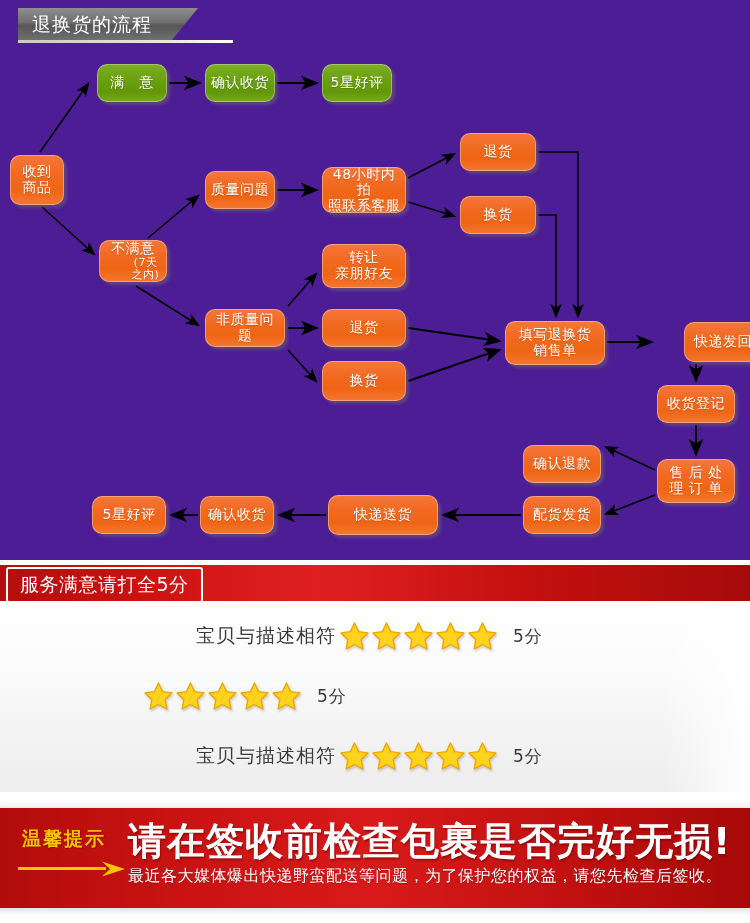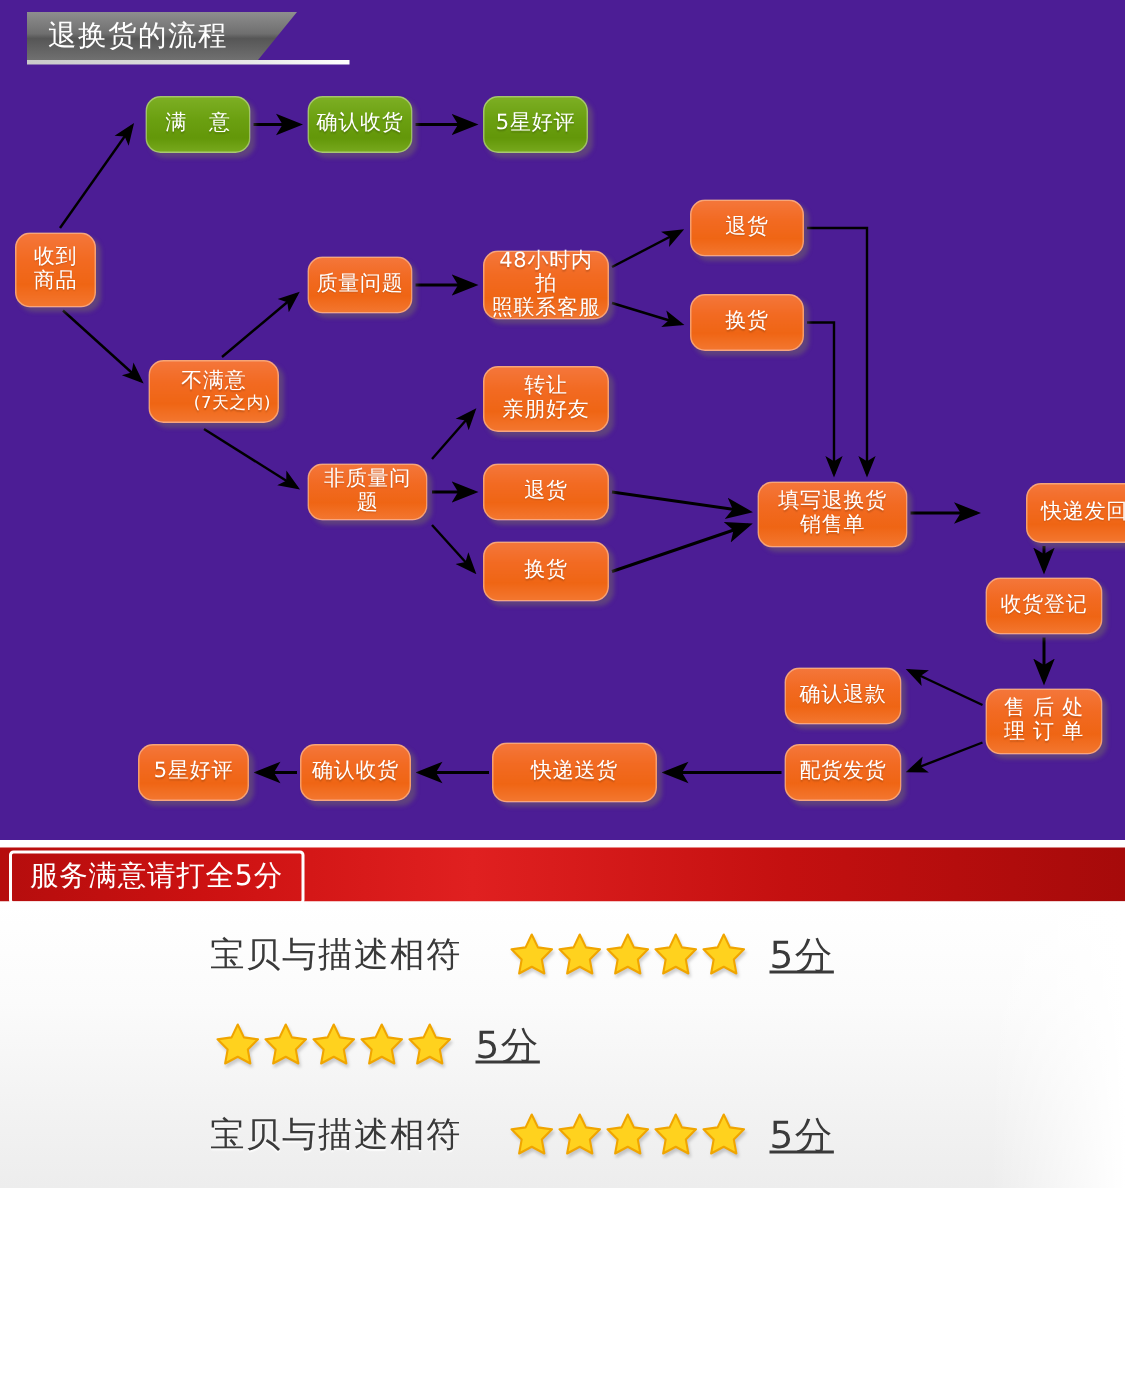--- a/index.html
+++ b/index.html
@@ -49,21 +49,21 @@
     background:linear-gradient(to bottom,#f4763a 0%,#f26a22 35%,#ef6514 70%,#f3762f 100%);
   }
   .node.green{
     background:linear-gradient(to bottom,#7cae23 0%,#6ba011 40%,#639709 75%,#76a81c 100%);
   }
   .node .sub{font-size:11px;display:block;margin-left:25px;}
 
   svg.wires{position:absolute;left:0;top:0;width:750px;height:560px;pointer-events:none;}
 
   
-  .rating-section{position:absolute;left:0;top:560px;width:750px;height:232px;}
+  .rating-section{position:absolute;left:0;top:560px;width:750px;height:232px;text-align:right;}
   .red-bar{
     position:absolute;left:0;top:5px;width:750px;height:36px;
     background:linear-gradient(to right,#b50d0d 0%,#cc1111 18%,#e02020 42%,#c41010 70%,#a60a0a 100%);
     box-shadow:0 2px 3px rgba(0,0,0,.2);
   }
   .red-bar-label{
     position:absolute;left:6px;top:2px;height:32px;
     border:2px solid #ffffff;border-radius:3px;
     color:#ffffff;font-size:19px;line-height:30px;
     padding:0 12px;white-space:nowrap;letter-spacing:.5px;
@@ -74,26 +74,26 @@
     background:linear-gradient(to bottom,#ffffff 0%,#fbfbfb 35%,#f2f2f2 75%,#ededed 100%);
   }
   .rating-body:after{
     content:"";position:absolute;right:0;top:0;width:90px;height:100%;
     background:linear-gradient(to right,rgba(255,255,255,0),#ffffff);
   }
   .rate-row{
     position:absolute;display:flex;align-items:center;left:140px;width:500px;height:46px;
   }
   .rate-row .label{
-    font-size:23px;color:#3a3a3a;letter-spacing:1px;white-space:nowrap;width:196px;
+    font-size:19px;color:#3a3a3a;letter-spacing:1px;white-space:nowrap;width:196px;
     text-shadow:0 1px 1px rgba(255,255,255,.9);
   }
   .stars{display:flex;gap:3px;margin:0 16px 0 4px;}
   .star{width:29px;height:29px;display:block;filter:drop-shadow(1px 2px 1px rgba(0,0,0,.18));}
-  .rate-row .score{font-size:25px;color:#3a3a3a;letter-spacing:1px;text-decoration:underline;}
+  .rate-row .score{font-size:17px;color:#3a3a3a;letter-spacing:1px;}
 
   
   .notice-section{position:absolute;left:0;top:800px;width:750px;height:123px;background:#fff;}
   .notice-bar{
     position:absolute;left:0;top:8px;width:750px;height:100px;
     background:linear-gradient(to right,#b20c0c 0%,#c91212 22%,#d81a1a 50%,#c01010 78%,#a80909 100%);
     box-shadow:0 3px 5px rgba(0,0,0,.18);
     overflow:hidden;
   }
   .notice-badge{
@@ -199,21 +199,21 @@
         </div>
         <div class="node green" style="left: 205px; top: 64px; width: 70px; height: 38px;">
           <div><span>确认收货</span></div>
         </div>
         <div class="node green" style="left: 322px; top: 64px; width: 70px; height: 38px;">
           <div><span>5星好评</span></div>
         </div>
         <div class="node orange" style="left: 205px; top: 171px; width: 70px; height: 38px;">
           <div><span>质量问题</span></div>
         </div>
-        <div class="node orange" style="left: 99px; top: 240px; width: 87px; height: 42px;">
+        <div class="node orange" style="left: 99px; top: 240px; width: 68px; height: 42px;">
           <div><span>不满意</span><span class="sub" style="display: block;">(7天之内)</span></div>
         </div>
         <div class="node orange" style="left: 322px; top: 167px; width: 84px; height: 46px;">
           <div><span>48小时内拍</span><span class="" style="display: block;">照联系客服</span></div>
         </div>
         <div class="node orange" style="left: 460px; top: 133px; width: 76px; height: 38px;">
           <div><span>退货</span></div>
         </div>
         <div class="node orange" style="left: 460px; top: 196px; width: 76px; height: 38px;">
           <div><span>换货</span></div>
@@ -325,14 +325,27 @@
               <svg class="star" viewBox="0 0 29 29">
                 <path d="M14.5,1 L18.6,9.6 L28,10.9 L21.2,17.6 L22.9,27 L14.5,22.5 L6.1,27 L7.8,17.6 L1,10.9 L10.4,9.6 Z" fill="#ffd21e" stroke="#f0a500" stroke-width="1.4" stroke-linejoin="round"></path>
               </svg>
             </div>
             <div class="score">5分</div>
           </div>
         </div>
     </div>
   </div>
 
+  <div class="notice-section">
+    <div class="top-strip"></div>
+    <div class="notice-bar">
+      <div class="notice-badge">温馨提示</div>
+      <svg class="notice-arrow" width="108" height="18" viewBox="0 0 108 18">
+        <path d="M0,8.5 L88,8.5" stroke="#f7c600" stroke-width="3"></path>
+        <path d="M84,1.5 L107,9 L84,16.5 L92,9 Z" fill="#f7c600"></path>
+      </svg>
+      <div class="notice-main">请在签收前检查包裹是否完好无损!</div>
+      <div class="notice-sub">最近各大媒体爆出快递野蛮配送等问题，为了保护您的权益，请您先检查后签收。</div>
+    </div>
+    <div class="notice-shadow"></div>
+  </div>
 
 </div>
 
 </body></html>

